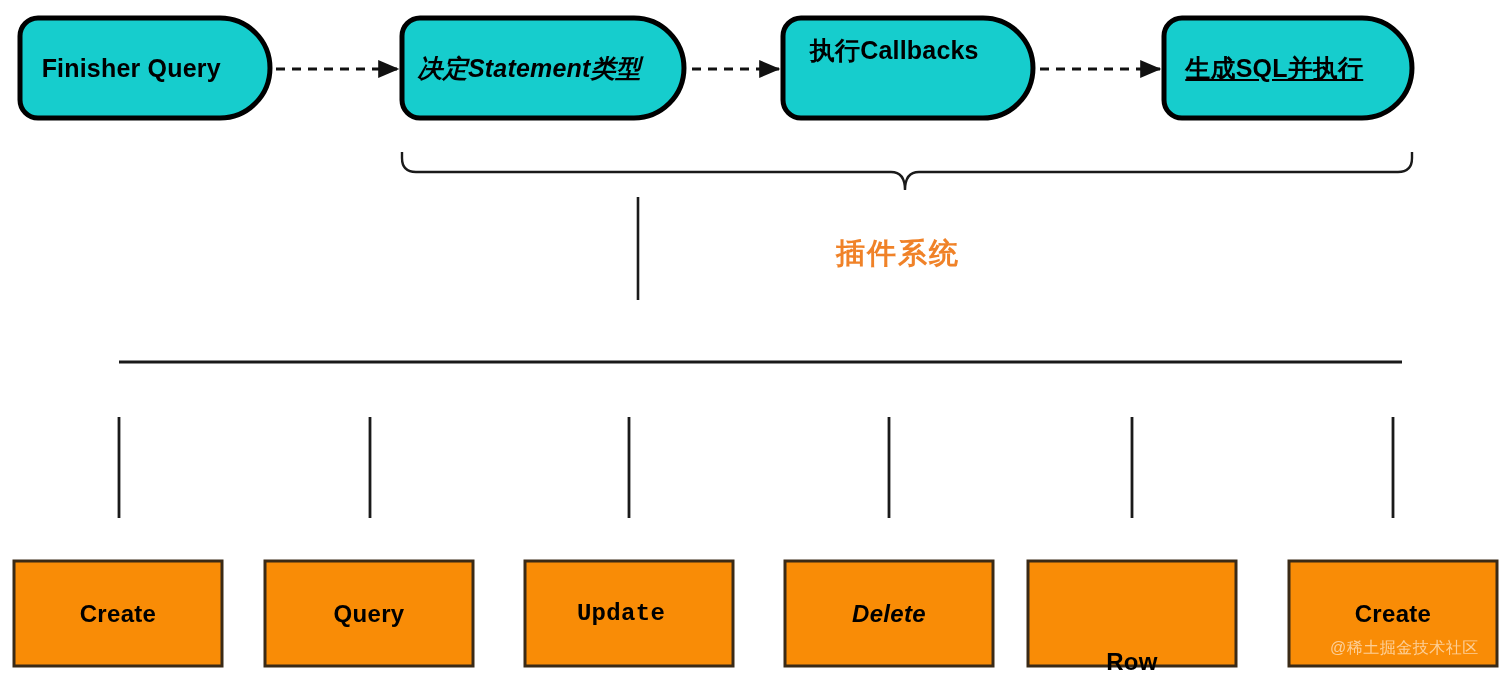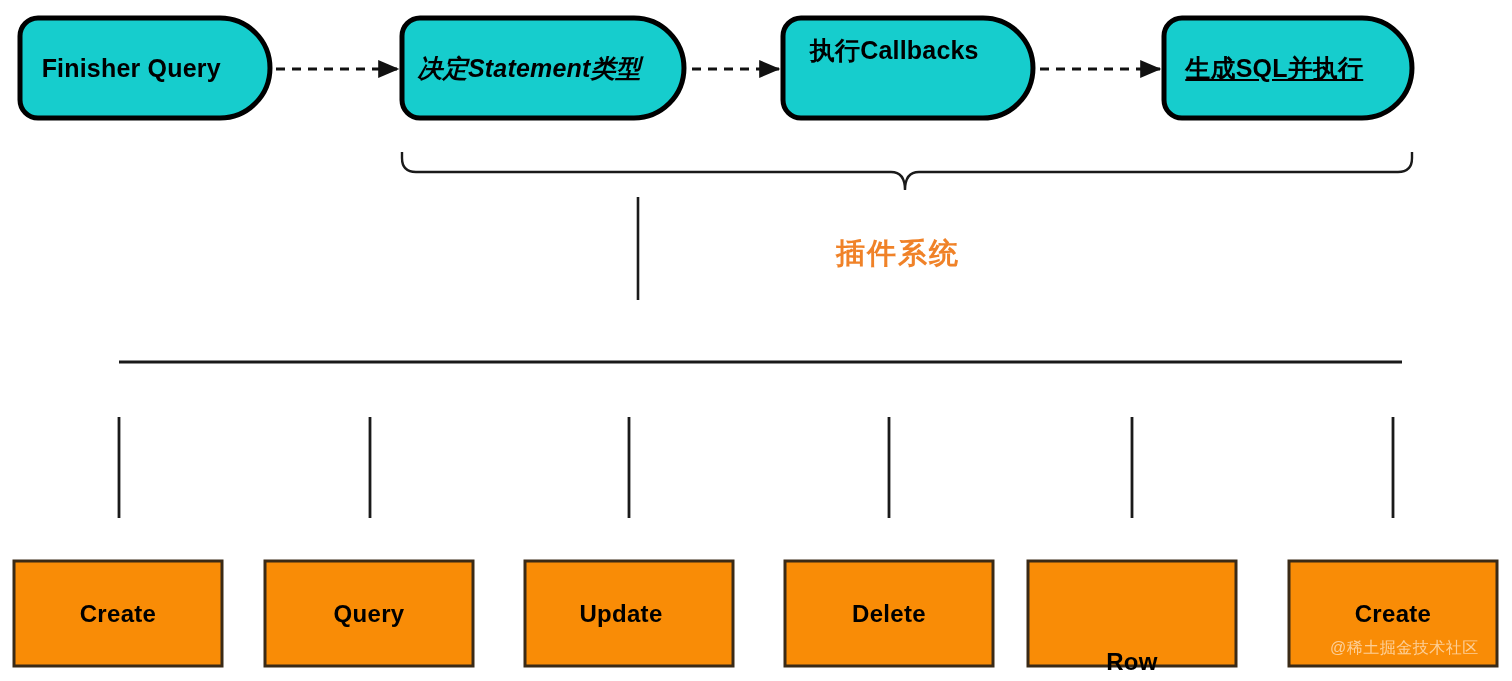--- a/index.html
+++ b/index.html
@@ -109,21 +109,21 @@
       <div class="node-label flag-label" style="left: 402px; top: 18px; width: 254.5px; height: 100px; font-style: italic;">决定Statement类型</div>
       <div class="node-label flag-label" style="left: 783px; top: 0; width: 222.5px; height: 100px;">执行Callbacks</div>
       <div class="node-label flag-label" style="left: 1164px; top: 18px; width: 220.5px; height: 100px; text-decoration: underline;">生成SQL并执行</div>
     </div>
 
   <div class="plugin-label" style="left: 836px; top: 234px;">插件系统</div>
 
   <div id="box-labels">
       <div class="node-label box-label" style="left: 14px; top: 561px; width: 208px; height: 105px;">Create</div>
       <div class="node-label box-label" style="left: 265px; top: 561px; width: 208px; height: 105px;">Query</div>
-      <div class="node-label box-label" style="left: 525px; top: 561px; width: 192px; height: 105px;">Update</div>
-      <div class="node-label box-label" style="left: 785px; top: 561px; width: 208px; height: 105px;">Delete</div>
+      <div class="node-label box-label" style="left: 525px; top: 561px; width: 192px; height: 105px; font-family: Liberation Mono, monospace;">Update</div>
+      <div class="node-label box-label" style="left: 785px; top: 561px; width: 208px; height: 105px; font-style: italic;">Delete</div>
       <div class="node-label box-label" style="left: 1028px; top: 561px; width: 208px; height: 105px; margin-top: 48px;">Row</div>
       <div class="node-label box-label" style="left: 1289px; top: 561px; width: 208px; height: 105px;">Create</div>
     </div>
 
   <div class="watermark" style="left: 1330px; top: 638px;">@稀土掘金技术社区</div>
 
 </div>
 
 </body></html>

